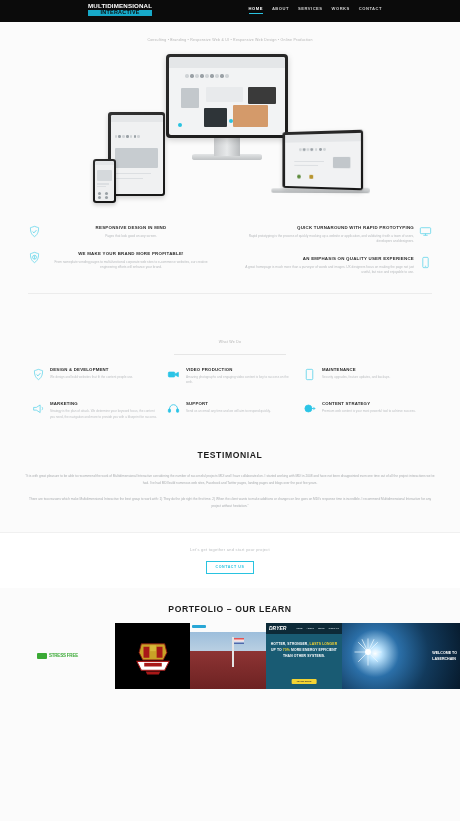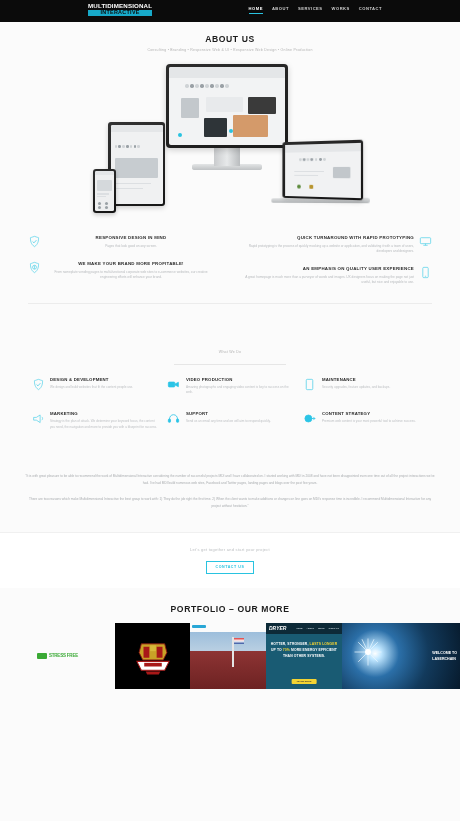--- a/index.html
+++ b/index.html
@@ -215,21 +215,20 @@
     <div class="navlinks">
       <a class="navlink active" href="#">HOME</a>
       <a class="navlink" href="#">ABOUT</a>
       <a class="navlink" href="#">SERVICES</a>
       <a class="navlink" href="#">WORKS</a>
       <a class="navlink" href="#">CONTACT</a>
     </div>
   </div>
 
   <div class="about-sec">
-    <div class="sec-title">ABOUT US</div>
     <div class="sec-sub">Consulting • Branding • Responsive Web &amp; UI • Responsive Web Design • Online Production</div>
 
     <div class="mockup">
       <div class="mon-base"></div>
       <div class="mon-neck"></div>
       <div class="mon-body">
         <div class="mon-screen">
           <div class="fk">
             <div class="fk-bar"></div>
             <div class="fk-dots">
@@ -458,31 +457,32 @@
         <div class="svc-txt">
           <div class="svc-head">CONTENT STRATEGY</div>
           <div class="svc-body">Premium web content is your most powerful tool to achieve success.</div>
         </div>
       </div>
 
     </div>
   </div>
 
   <div class="testi-sec">
+    <div class="sec-title">TESTIMONIAL</div>
     <div class="testi-body">"It is with great pleasure to be able to recommend the work of Multidimensional Interactive considering the number of successful projects MDI and I have collaborated on. I started working with MDI in 2008 and have not been disappointed even one time out of all the project interactions we've had. I've had MDI build numerous web sites, Facebook and Twitter pages, landing pages and blogs over the past five years.</div>
     <div class="testi-body testi-line2">There are two reasons which make Multidimensional Interactive the best group to work with: 1) They do the job right the first time. 2) When the client wants to make additions or changes on line goes on MDI's response time is incredible. I recommend Multidimensional Interactive for any project without hesitation."</div>
   </div>
 
   <div class="cta-sec">
     <div class="cta-text">Let's get together and start your project</div>
     <button class="cta-btn">CONTACT US</button>
   </div>
 
   <div class="pf-sec">
-    <div class="sec-title">PORTFOLIO – OUR MORE</div>
+    <div class="sec-title">PORTFOLIO – OUR LEARN</div>
     <div class="pf-strip">
 
       <div class="pf-cell pf-blank">
         <div class="pf-logo-green">
           <div class="pf-logo-box"></div>
           <div class="pf-logo-txt">STRESS FREE</div>
         </div>
       </div>
 
       <div class="pf-cell pf-black">

